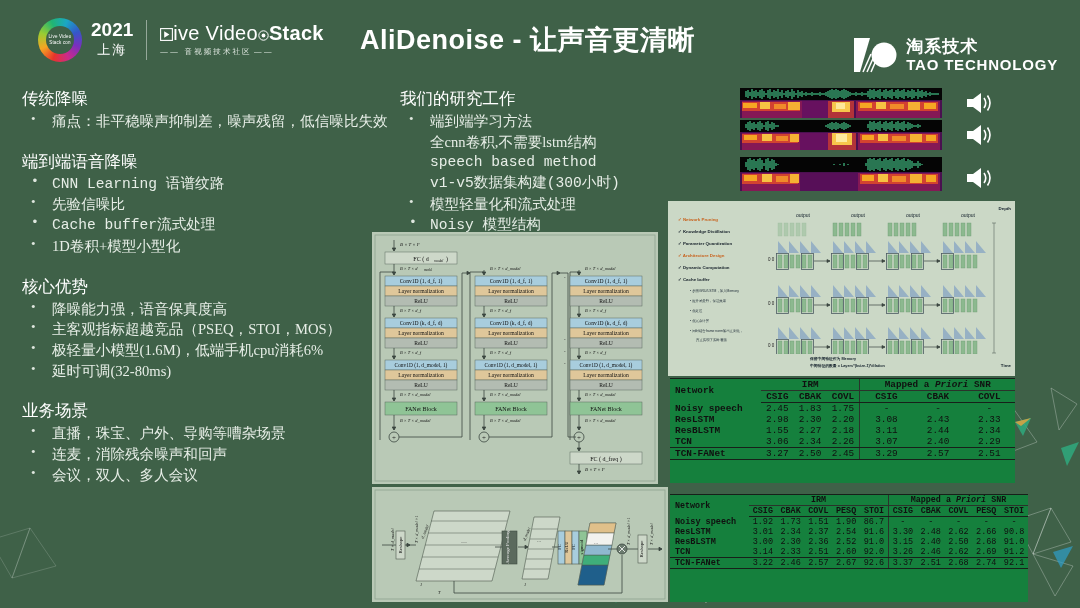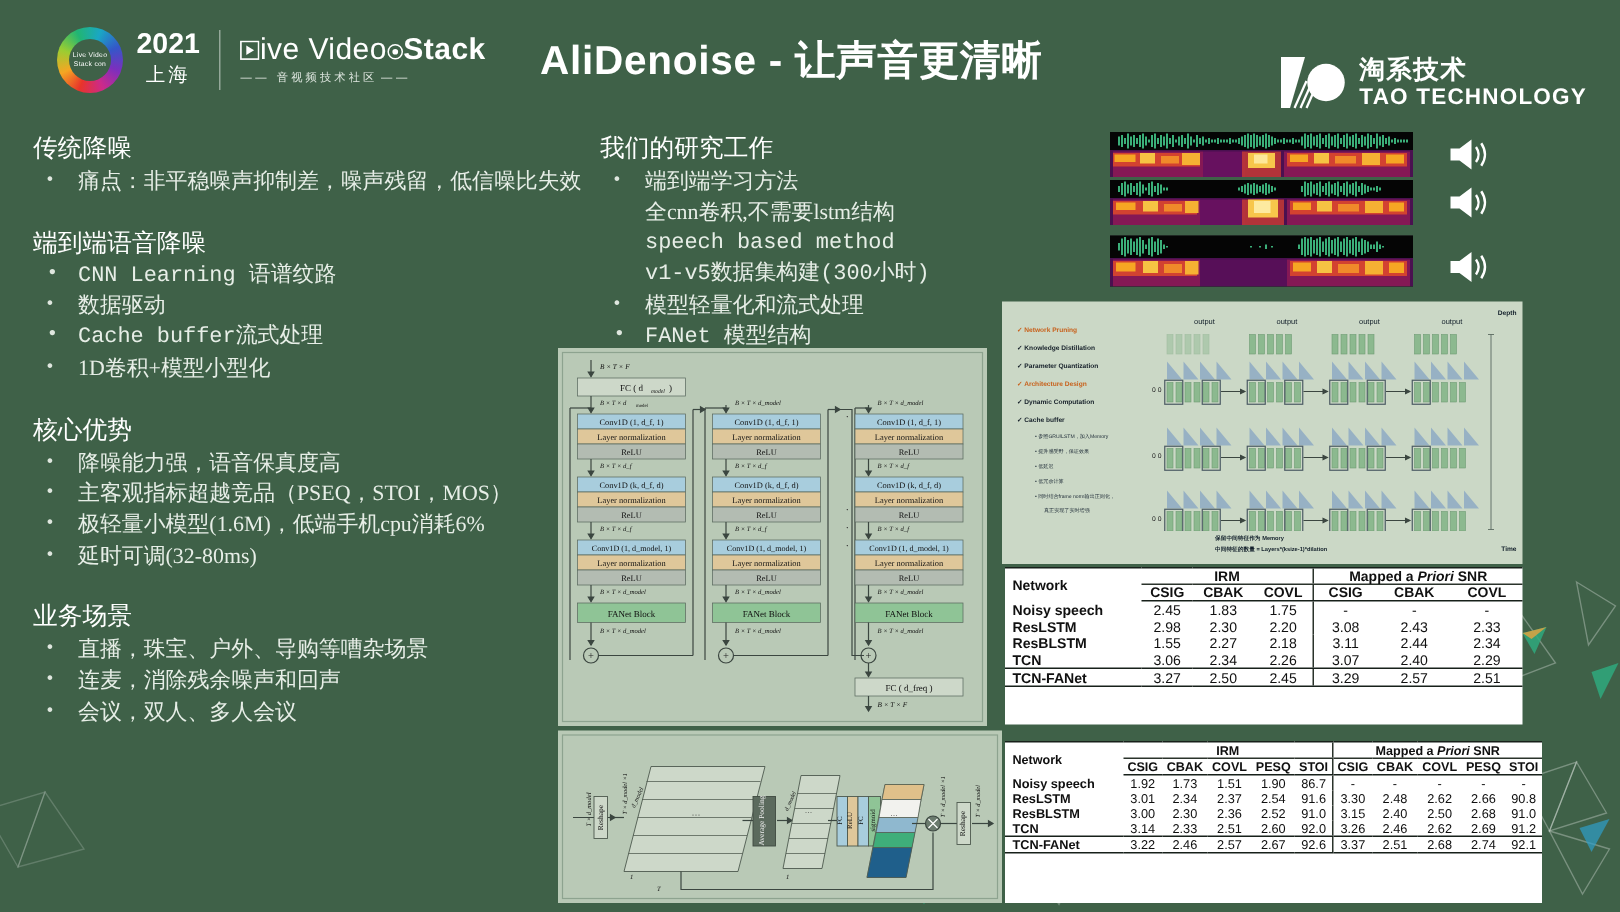--- a/index.html
+++ b/index.html
@@ -69,21 +69,21 @@
   #prune .axlbl{position:absolute;font-family:"Liberation Sans",sans-serif;font-size:4.4px;color:#13202b;font-weight:bold;}
   #prune .cap{position:absolute;font-family:"Liberation Sans",sans-serif;font-size:3.8px;color:#13202b;font-weight:bold;line-height:1.45;white-space:nowrap;}
 
   
   #tcn{left:372px;top:232px;width:286px;height:252px;background:#b9c9b6;}
 
   
   #se{left:372px;top:487px;width:296px;height:115px;background:#b9c9b6;}
 
   
-  .tbl{position:absolute;background:#ffffff;font-family:Liberation Sans, sans-serif;color:#101010;}
+  .tbl{position:absolute;background:#15803d;font-family:Liberation Mono, monospace;color:#101010;}
   .tbl table{border-collapse:collapse;width:100%;}
   .tbl td,.tbl th{padding:0;text-align:center;font-weight:normal;}
   .tbl .netcol{text-align:left;padding-left:5px;font-weight:bold;}
   .rule-t{border-top:1.2px solid #17201a;}
   .rule-b{border-bottom:1.2px solid #17201a;}
   .rule-thin{border-bottom:.7px solid #2a332b;}
   .vsep{border-left:.7px solid #2a332b;}
   .bold{font-weight:bold;}
   .itl{font-style:italic;}
 
@@ -188,21 +188,21 @@
       <div class="sec-h">传统降噪</div>
       <ul class="b">
         <li>痛点：非平稳噪声抑制差，噪声残留，低信噪比失效</li>
       </ul>
     </div>
     <div class="gap"></div>
     <div>
       <div class="sec-h">端到端语音降噪</div>
       <ul class="b">
         <li class="mono">CNN Learning 语谱纹路</li>
-        <li>数据驱动</li>
+        <li>先验信噪比</li>
         <li class="mono">Cache buffer流式处理</li>
         <li>1D卷积+模型小型化</li>
       </ul>
     </div>
     <div class="gap"></div>
     <div>
       <div class="sec-h">核心优势</div>
       <ul class="b">
         <li>降噪能力强，语音保真度高</li>
         <li>主客观指标超越竞品（PSEQ，STOI，MOS）</li>
@@ -222,21 +222,21 @@
   </div>
 
   <div class="col" id="col-mid">
     <div class="sec-h">我们的研究工作</div>
     <ul class="b">
       <li>端到端学习方法</li>
       <li class="nomark">全cnn卷积,不需要lstm结构</li>
       <li class="nomark mono">speech based method</li>
       <li class="nomark mono">v1-v5数据集构建(300小时)</li>
       <li>模型轻量化和流式处理</li>
-      <li class="mono">FANet 模型结构</li>
+      <li class="mono">Noisy 模型结构</li>
     </ul>
   </div>
 
   <div>
 
     <div class="specrow" style="left:740px;top:88px;">
       <svg class="spec" viewBox="0 0 202 30" preserveAspectRatio="none">
         <rect x="0" y="0" width="202" height="12" fill="#050505"></rect>
         <g stroke="#4ee8a0" stroke-width="1">
           <path d="M4 6 V6 M6 3 V9 M8 2 V10 M10 4 V8 M12 1 V11 M14 3 V9 M16 2 V10 M18 4 V8 M20 2 V10 M22 1 V11 M24 3 V9 M26 5 V7 M28 2 V10 M30 1 V11 M32 4 V8 M34 2 V10 M36 3 V9 M38 1 V11 M40 4 V8 M42 2 V10 M44 5 V7 M46 3 V9 M48 2 V10 M50 4 V8 M52 1 V11 M54 3 V9 M56 5 V7 M58 2 V10 M60 4 V8 M62 3 V9 M64 5 V7 M66 4 V8 M68 5 V7 M70 5 V7 M72 4 V8 M74 5 V7 M76 5 V7 M78 5 V7 M80 4 V8 M82 5 V7 M84 5 V7 M86 4 V8 M88 3 V9 M90 2 V10 M92 1 V11 M94 2 V10 M96 1 V11 M98 2 V10 M100 3 V9 M102 2 V10 M104 1 V11 M106 2 V10 M108 3 V9 M110 4 V8 M112 5 V7 M114 5 V7 M116 4 V8 M118 5 V7 M120 5 V7 M122 4 V8 M124 5 V7 M126 5 V7 M128 3 V9 M130 1 V11 M132 2 V10 M134 1 V11 M136 3 V9 M138 2 V10 M140 1 V11 M142 4 V8 M144 2 V10 M146 1 V11 M148 3 V9 M150 2 V10 M152 1 V11 M154 4 V8 M156 2 V10 M158 1 V11 M160 3 V9 M162 2 V10 M164 1 V11 M166 4 V8 M168 2 V10 M170 3 V9 M172 1 V11 M174 2 V10 M176 4 V8 M178 1 V11 M180 3 V9 M182 2 V10 M184 4 V8 M186 3 V9 M188 5 V7 M190 4 V8 M192 5 V7 M194 5 V7 M196 5 V7 M198 5 V7"></path>

